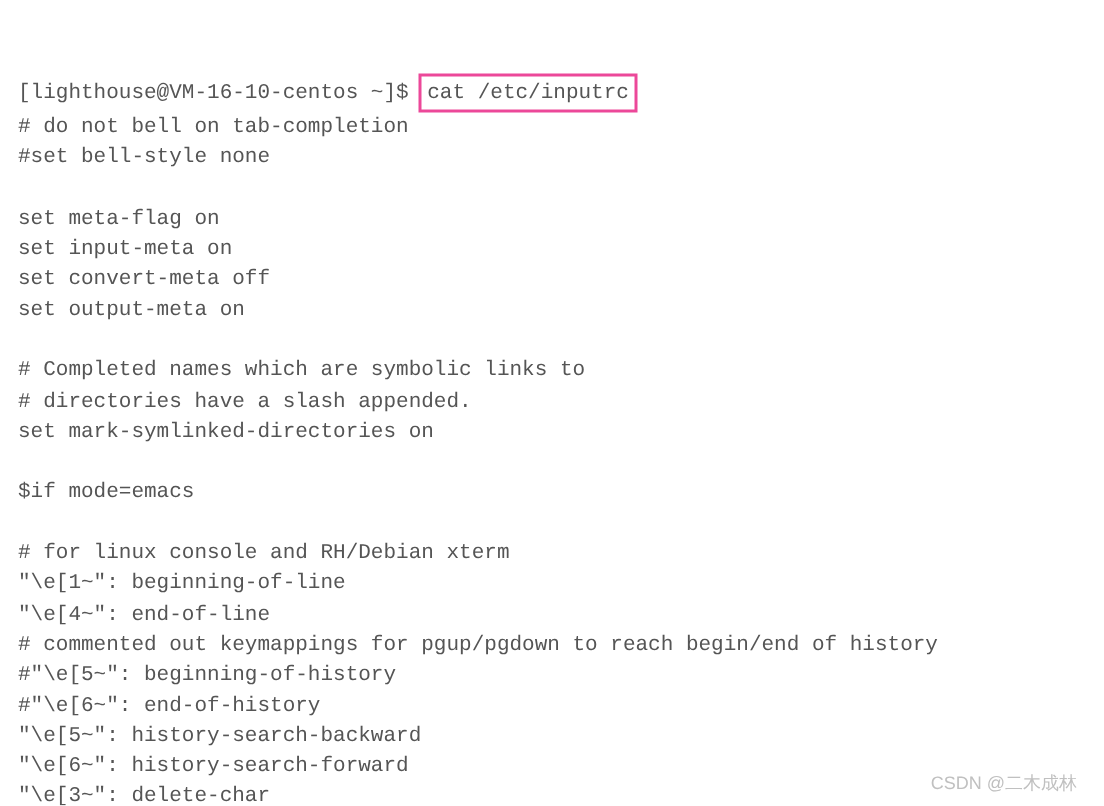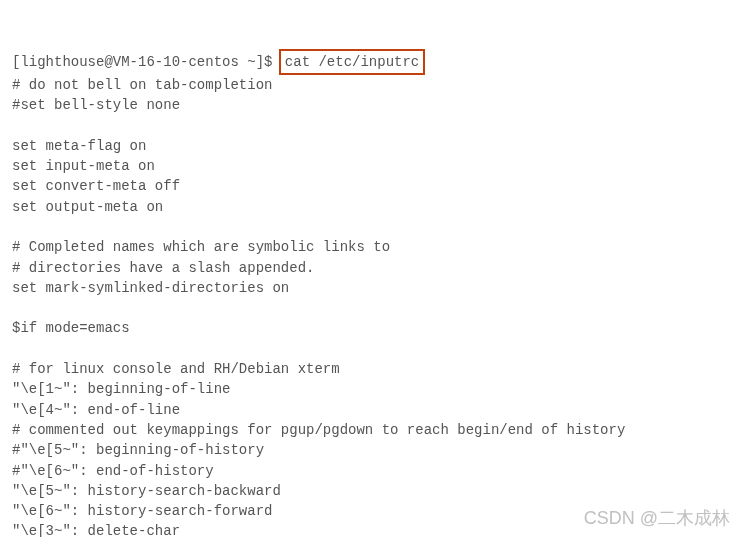--- a/index.html
+++ b/index.html
@@ -16,31 +16,31 @@
       padding: 8px 12px;
       width: 736px;
       height: 537px;
       position: relative;
       overflow: hidden;
     }
     .terminal {
       white-space: pre;
     }
     .highlight-box {
-      border: 2px solid #c2410c;
+      border: 2px solid #ec4899;
       padding: 1px 4px;
       display: inline-block;
       margin-left: -2px;
     }
     .watermark {
       position: absolute;
       bottom: 6px;
-      right: 6px;
+      right: 18px;
       color: #c0c0c0;
-      font-size: 18px;
+      font-size: 12px;
       font-family: Arial, sans-serif;
     }
     .line {
       display: block;
     }
   </style>
 </head>
 <body>
 
 <div class="terminal">

